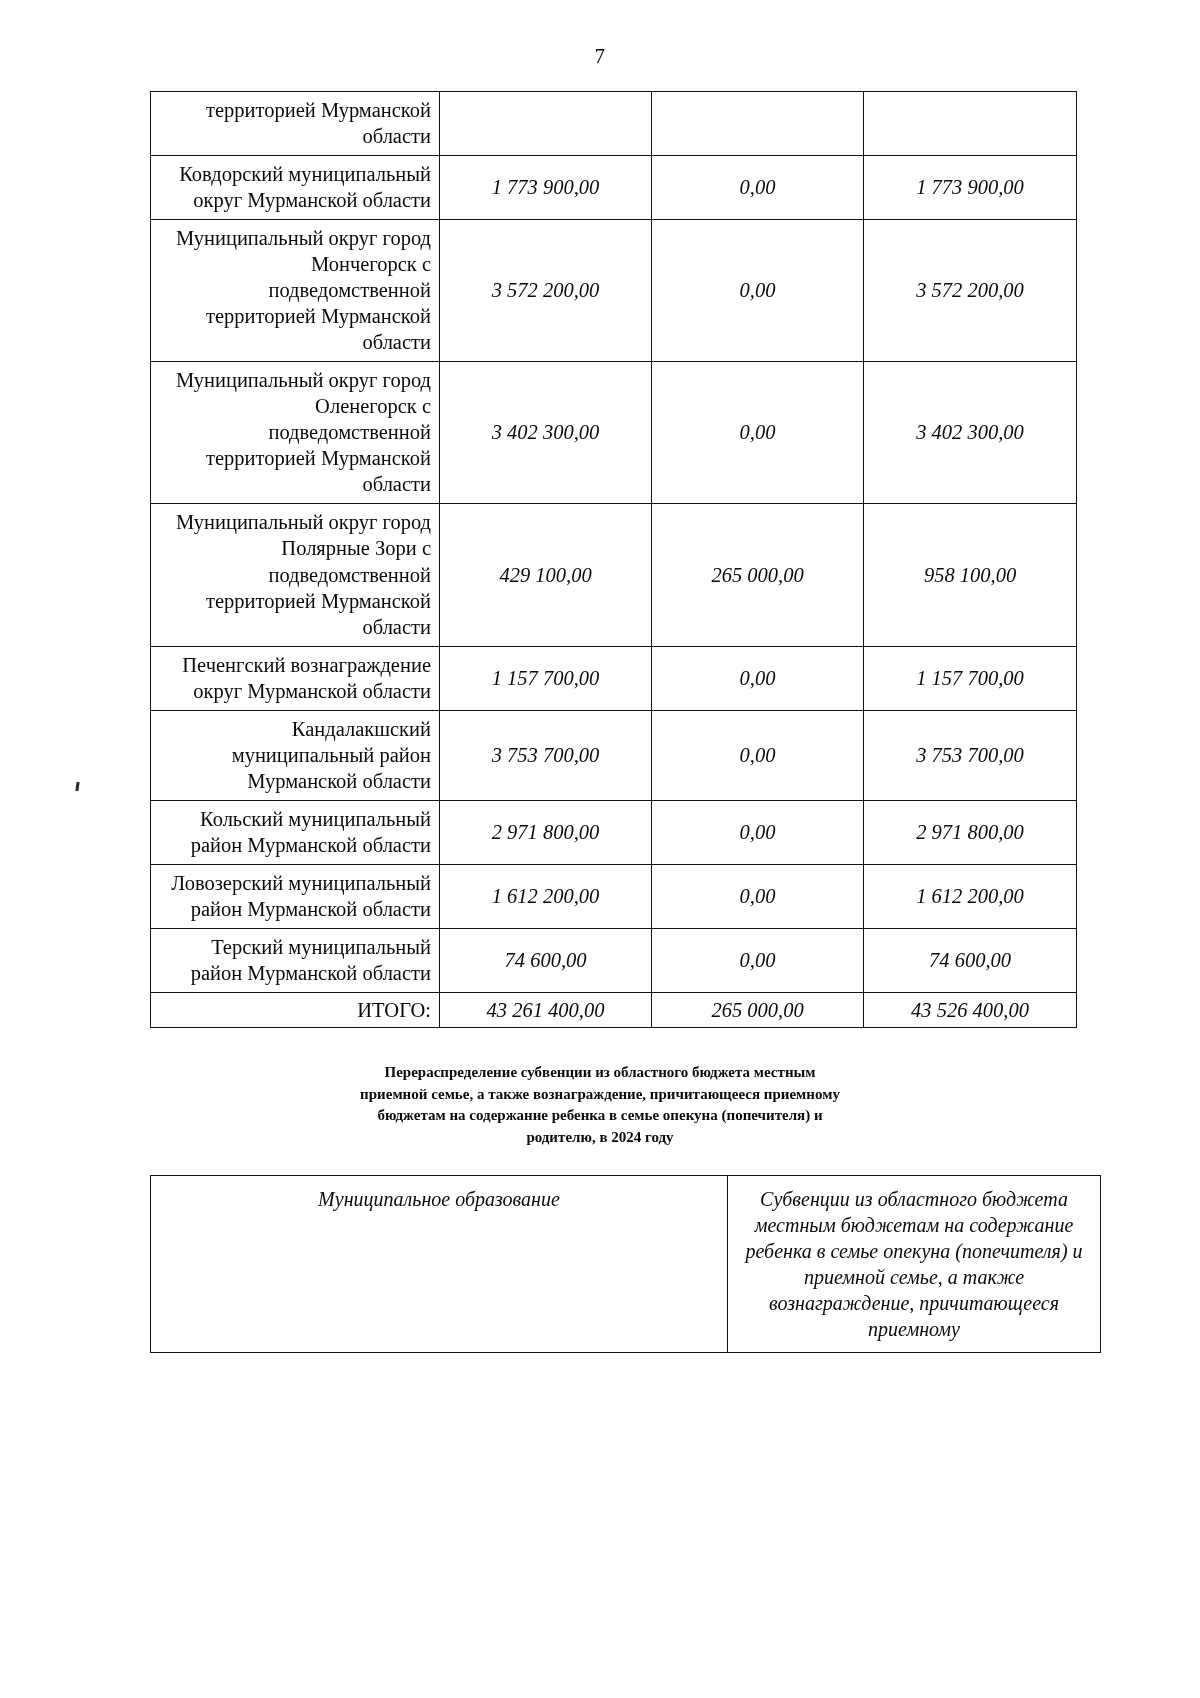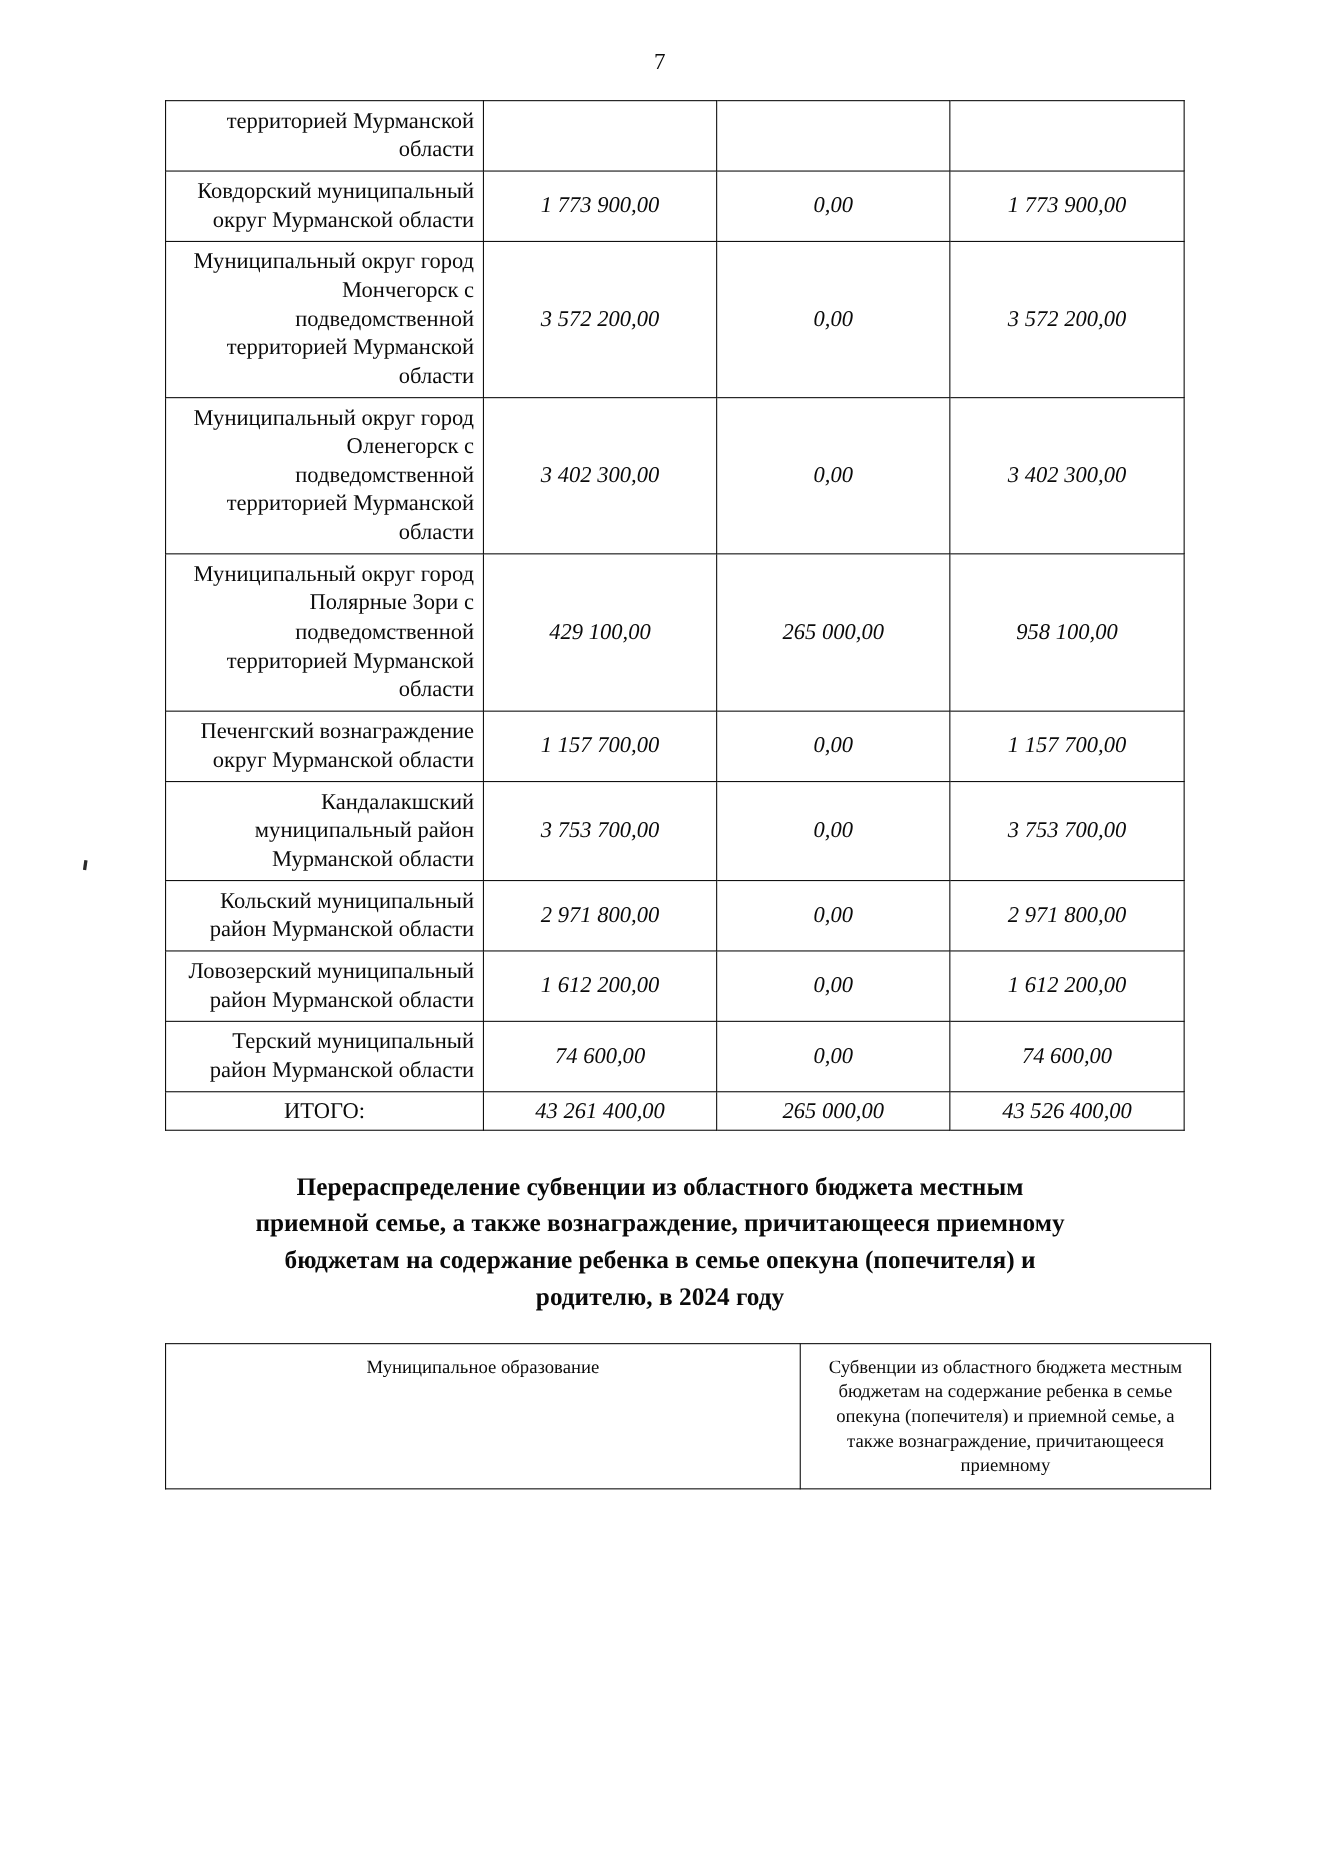--- a/index.html
+++ b/index.html
@@ -65,50 +65,51 @@
   }
   table.budget td.num.last {
     width: 196px;
   }
   table.budget tr.total td {
     padding-top: 4px;
     padding-bottom: 4px;
     vertical-align: middle;
   }
   table.budget tr.total td.name {
-    text-align: center;
+    text-align: right;
   }
   .appendix {
     text-align: right;
     padding: 36px 150px 0 0;
     font-size: 21.5px;
     line-height: 1.45;
   }
   .doc-title {
     text-align: center;
     font-weight: bold;
-    font-size: 23px;
+    font-size: 15px;
     line-height: 1.45;
     padding: 34px 150px 0 150px;
   }
   .table2-wrap {
     padding: 26px 150px 0 150px;
   }
   table.header2 {
     border-collapse: collapse;
     width: 900px;
     table-layout: fixed;
   }
   table.header2 td {
     border: 1.6px solid #111;
-    font-size: 17px;
+    font-size: 20px;
     line-height: 1.3;
     text-align: center;
     vertical-align: top;
     padding: 10px 12px 10px 12px;
+    font-style: italic;
   }
   table.header2 td.c1 { width: 552px; }
   table.header2 td.c2 { width: 348px; }
   .spacer-bottom { height: 60px; }
 </style>
 </head>
 <body>
 
 <div class="page">
 

